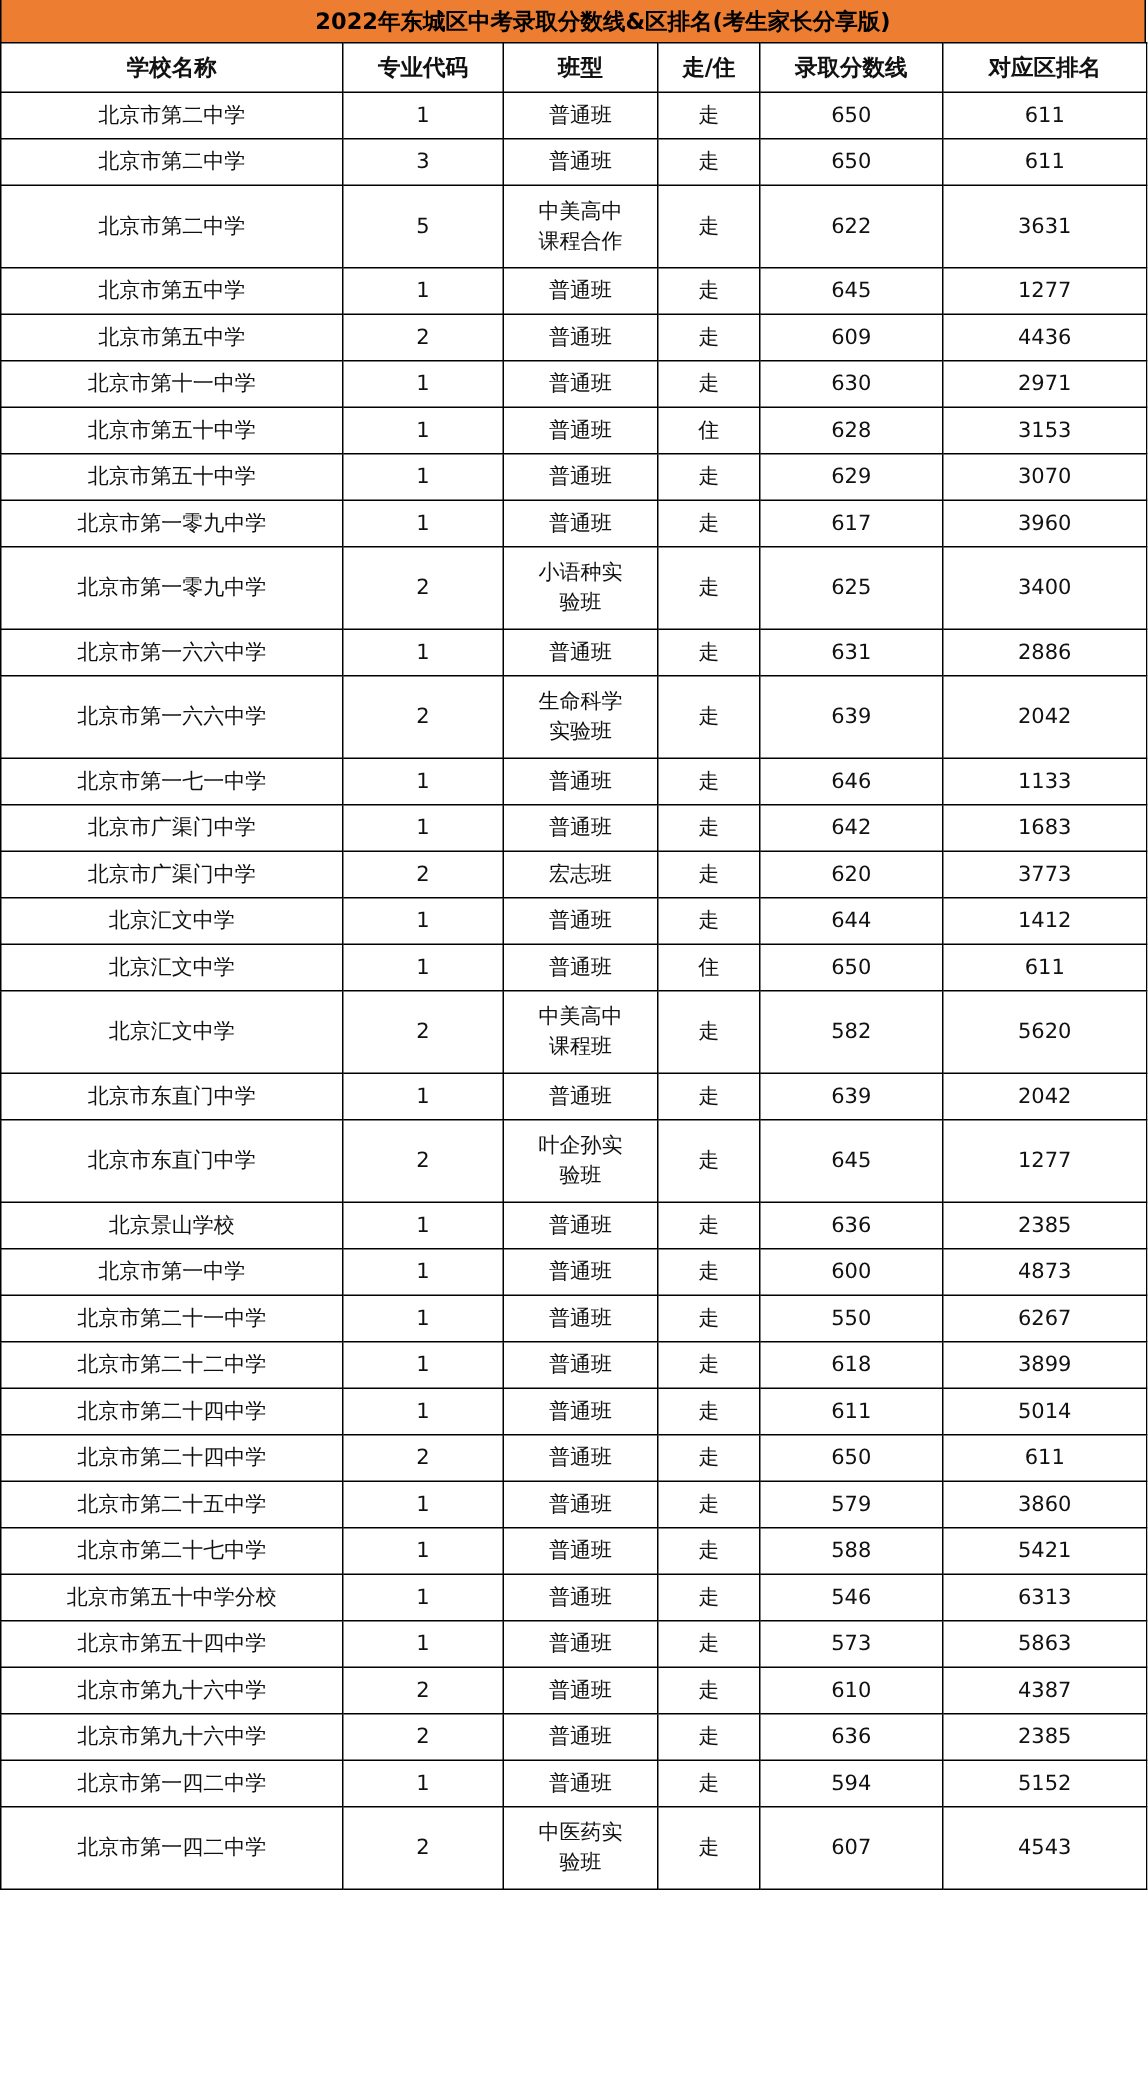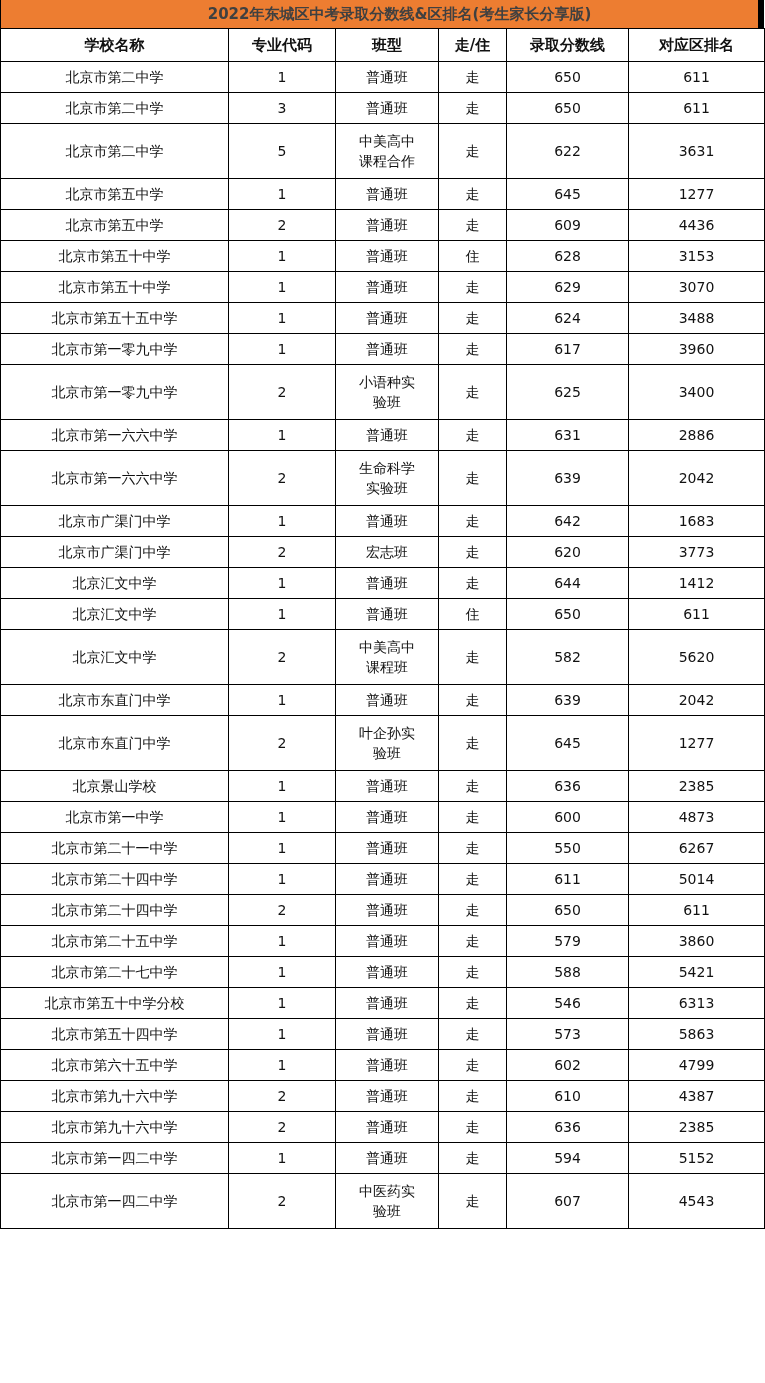--- a/index.html
+++ b/index.html
@@ -1,22 +1,22 @@
 <!DOCTYPE html>
 <html><head>
 <meta charset="utf-8">
 <style>
   html, body { margin: 0; padding: 0; background: #ffffff; }
   body { width: 765px; height: 1383px; overflow: hidden; font-family: "DejaVu Sans", "Liberation Sans", sans-serif; color: #111; }
   .sheet { position: relative; width: 764px; }
   .title-bar {
-    height: 28px; background: #ED7D31; color: #404040;
+    height: 28px; background: #ED7D31; color: #000000;
     display: flex; align-items: center; justify-content: center;
     font-weight: bold; font-size: 15px; letter-spacing: 0px;
-    border-left: 1px solid #000; border-right: 6px solid #000000;
+    border-left: 1px solid #000; border-right: 1px solid #000000;
     box-sizing: border-box;
     padding-left: 40px;
   }
   table { border-collapse: collapse; table-layout: fixed; width: 764px; }
   td, th {
     border: 1.5px solid #000; text-align: center; vertical-align: middle;
     padding: 0 2px; font-size: 14px; line-height: 20px; font-weight: normal;
     box-sizing: border-box;
   }
   th { font-weight: bold; font-size: 15px; height: 33px; }
@@ -85,44 +85,44 @@
         </tr>
         <tr class="single">
           <td>北京市第五中学</td>
           <td>2</td>
           <td>普通班</td>
           <td>走</td>
           <td>609</td>
           <td>4436</td>
         </tr>
         <tr class="single">
+          <td>北京市第十一中学</td>
+          <td>1</td>
+          <td>普通班</td>
+          <td>走</td>
+          <td>630</td>
+          <td>2971</td>
+        </tr>
+        <tr class="single">
           <td>北京市第五十中学</td>
           <td>1</td>
           <td>普通班</td>
           <td>住</td>
           <td>628</td>
           <td>3153</td>
         </tr>
         <tr class="single">
           <td>北京市第五十中学</td>
           <td>1</td>
           <td>普通班</td>
           <td>走</td>
           <td>629</td>
           <td>3070</td>
         </tr>
         <tr class="single">
-          <td>北京市第五十五中学</td>
-          <td>1</td>
-          <td>普通班</td>
-          <td>走</td>
-          <td>624</td>
-          <td>3488</td>
-        </tr>
-        <tr class="single">
           <td>北京市第一零九中学</td>
           <td>1</td>
           <td>普通班</td>
           <td>走</td>
           <td>617</td>
           <td>3960</td>
         </tr>
         <tr class="double">
           <td>北京市第一零九中学</td>
           <td>2</td>
@@ -141,20 +141,28 @@
         </tr>
         <tr class="double">
           <td>北京市第一六六中学</td>
           <td>2</td>
           <td><span class="two-line"><div>生命科学</div><div>实验班</div></span></td>
           <td>走</td>
           <td>639</td>
           <td>2042</td>
         </tr>
         <tr class="single">
+          <td>北京市第一七一中学</td>
+          <td>1</td>
+          <td>普通班</td>
+          <td>走</td>
+          <td>646</td>
+          <td>1133</td>
+        </tr>
+        <tr class="single">
           <td>北京市广渠门中学</td>
           <td>1</td>
           <td>普通班</td>
           <td>走</td>
           <td>642</td>
           <td>1683</td>
         </tr>
         <tr class="single">
           <td>北京市广渠门中学</td>
           <td>2</td>
@@ -221,20 +229,28 @@
         </tr>
         <tr class="single">
           <td>北京市第二十一中学</td>
           <td>1</td>
           <td>普通班</td>
           <td>走</td>
           <td>550</td>
           <td>6267</td>
         </tr>
         <tr class="single">
+          <td>北京市第二十二中学</td>
+          <td>1</td>
+          <td>普通班</td>
+          <td>走</td>
+          <td>618</td>
+          <td>3899</td>
+        </tr>
+        <tr class="single">
           <td>北京市第二十四中学</td>
           <td>1</td>
           <td>普通班</td>
           <td>走</td>
           <td>611</td>
           <td>5014</td>
         </tr>
         <tr class="single">
           <td>北京市第二十四中学</td>
           <td>2</td>
@@ -267,28 +283,20 @@
           <td>546</td>
           <td>6313</td>
         </tr>
         <tr class="single">
           <td>北京市第五十四中学</td>
           <td>1</td>
           <td>普通班</td>
           <td>走</td>
           <td>573</td>
           <td>5863</td>
-        </tr>
-        <tr class="single">
-          <td>北京市第六十五中学</td>
-          <td>1</td>
-          <td>普通班</td>
-          <td>走</td>
-          <td>602</td>
-          <td>4799</td>
         </tr>
         <tr class="single">
           <td>北京市第九十六中学</td>
           <td>2</td>
           <td>普通班</td>
           <td>走</td>
           <td>610</td>
           <td>4387</td>
         </tr>
         <tr class="single">

